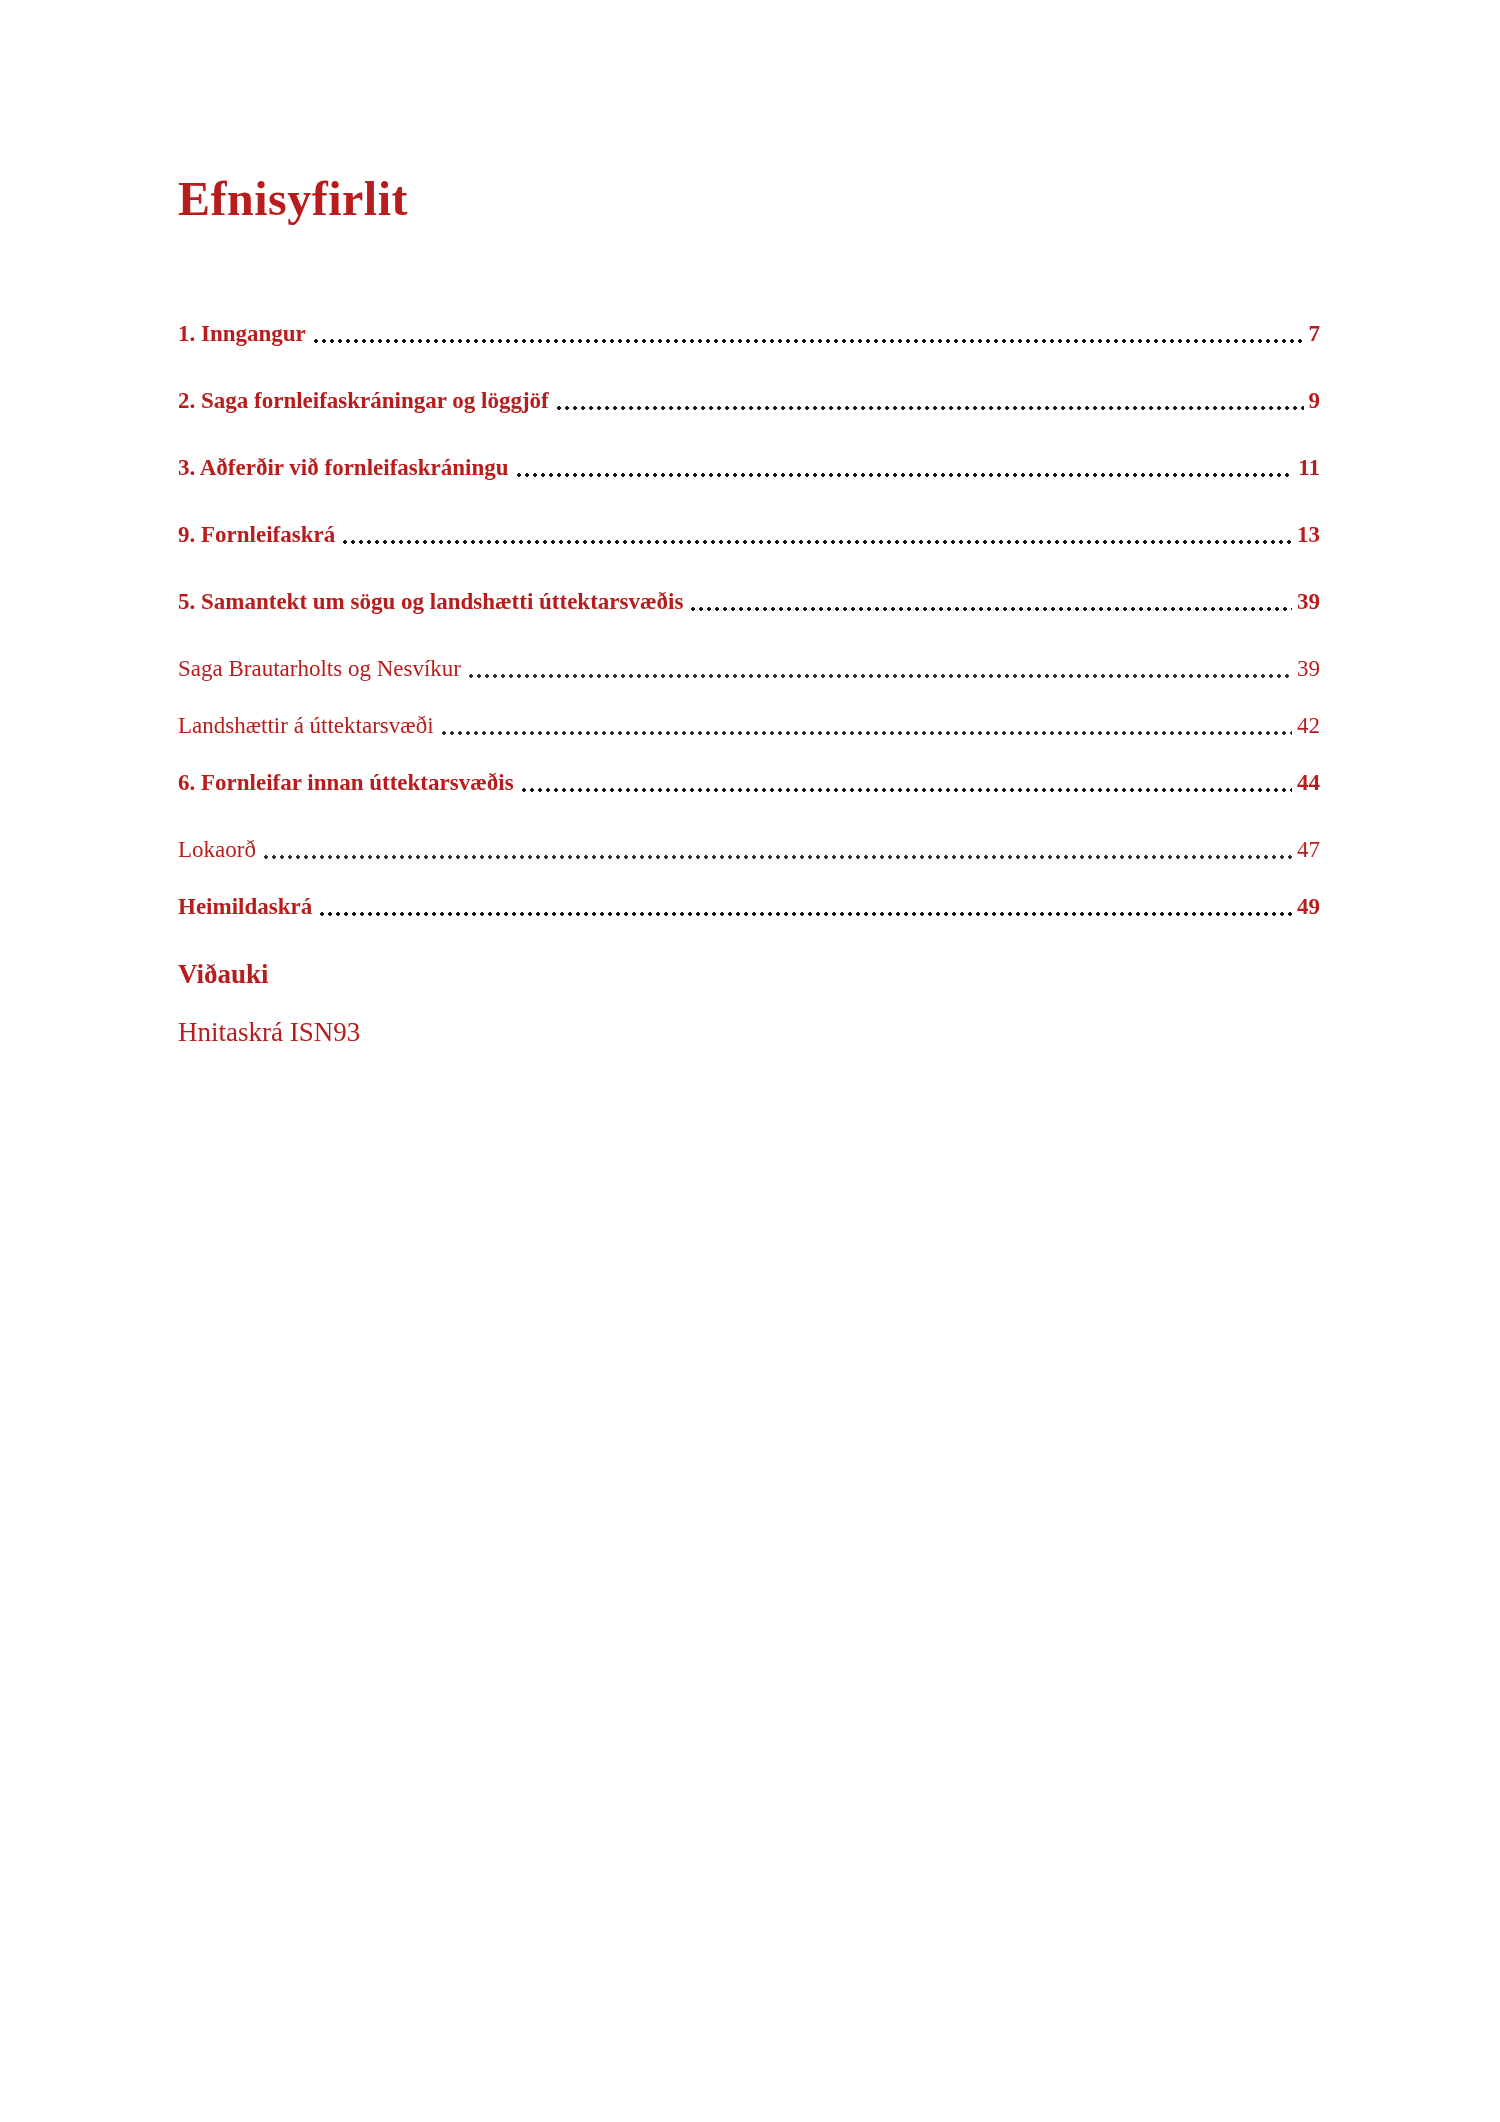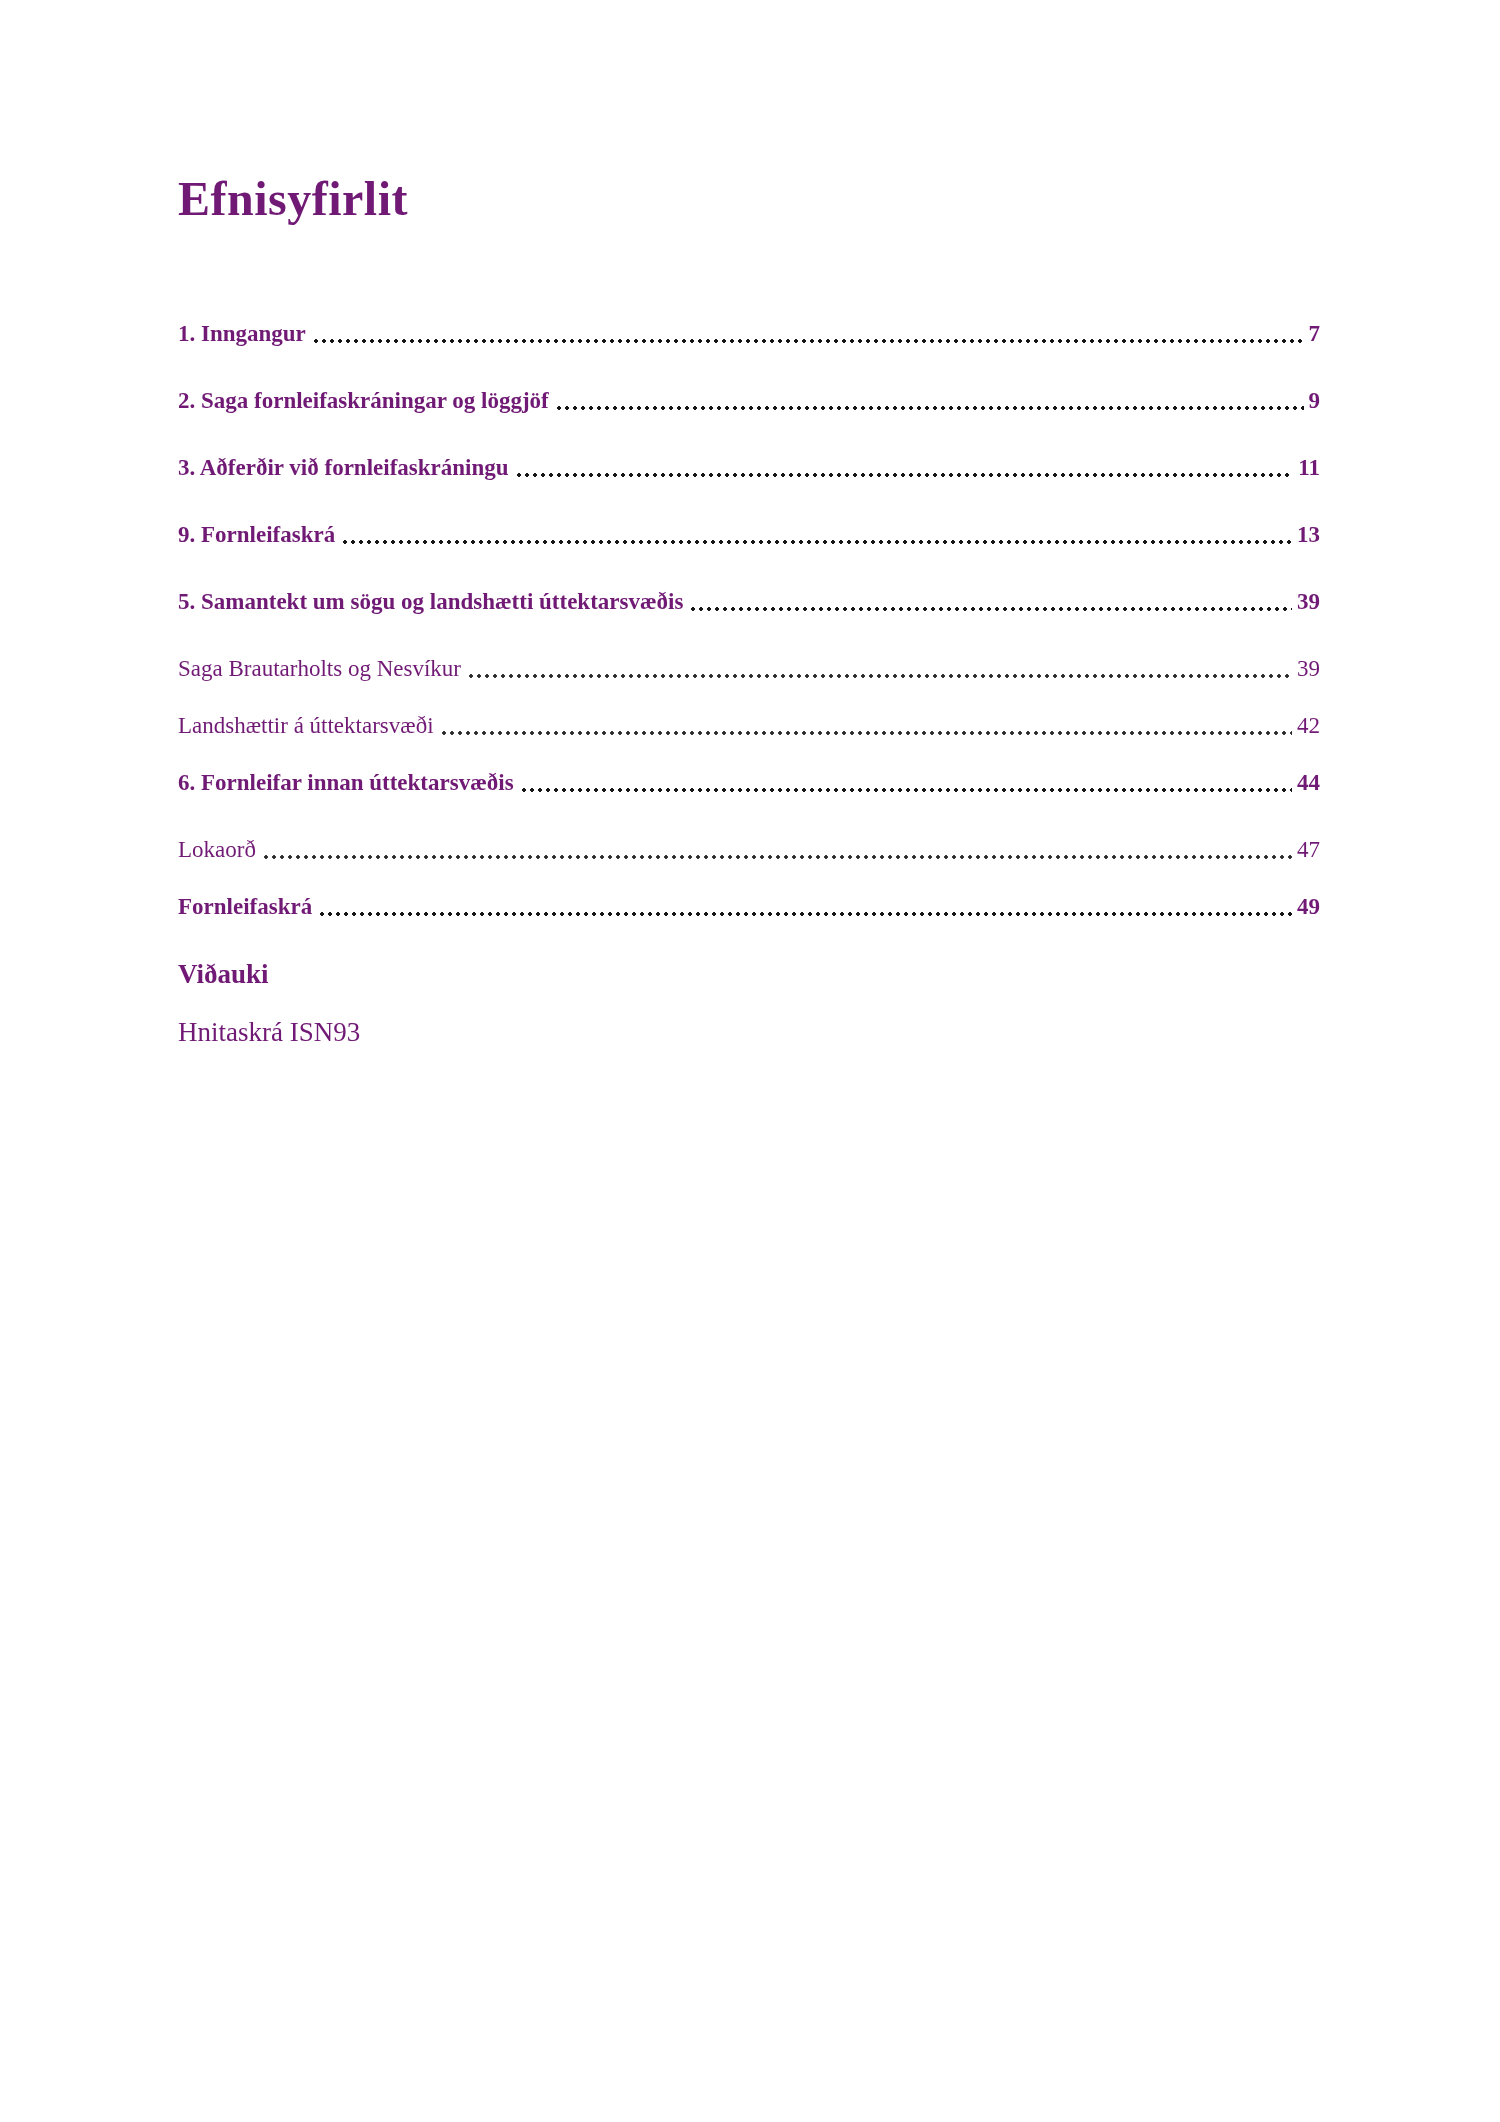--- a/index.html
+++ b/index.html
@@ -5,21 +5,21 @@
   html, body {
     margin: 0;
     padding: 0;
     background: #ffffff;
   }
   .page {
     position: relative;
     width: 1500px;
     height: 2122px;
     background: #ffffff;
-    color: #701a75;
+    color: #b91c1c;
     font-family: "Liberation Serif", "DejaVu Serif", serif;
     box-sizing: border-box;
     padding: 170px 180px 0 178px;
     overflow: hidden;
   }
   .doc-title {
     font-size: 48px;
     font-weight: 700;
     line-height: 1.2;
     margin: 0;
@@ -133,21 +133,21 @@
     <span class="pagenum">44</span>
   </div>
 
   <div class="toc-row sub">
     <span class="label">Lokaorð</span>
     <span class="leader"></span>
     <span class="pagenum">47</span>
   </div>
 
   <div class="toc-row bold">
-    <span class="label">Fornleifaskrá</span>
+    <span class="label">Heimildaskrá</span>
     <span class="leader"></span>
     <span class="pagenum">49</span>
   </div>
 </div>
 
   <div class="appendix">
     <div class="appendix-heading">Viðauki</div>
     <div class="appendix-item">Hnitaskrá ISN93</div>
   </div>
 

